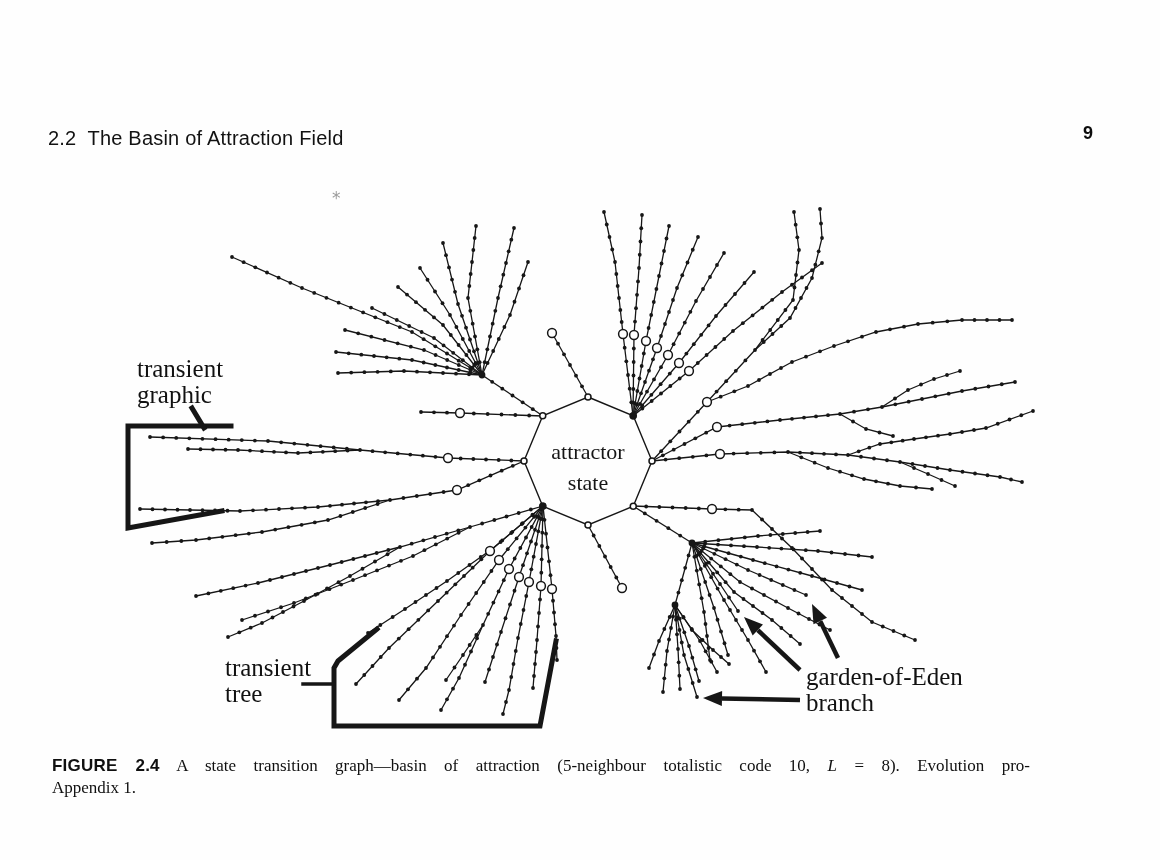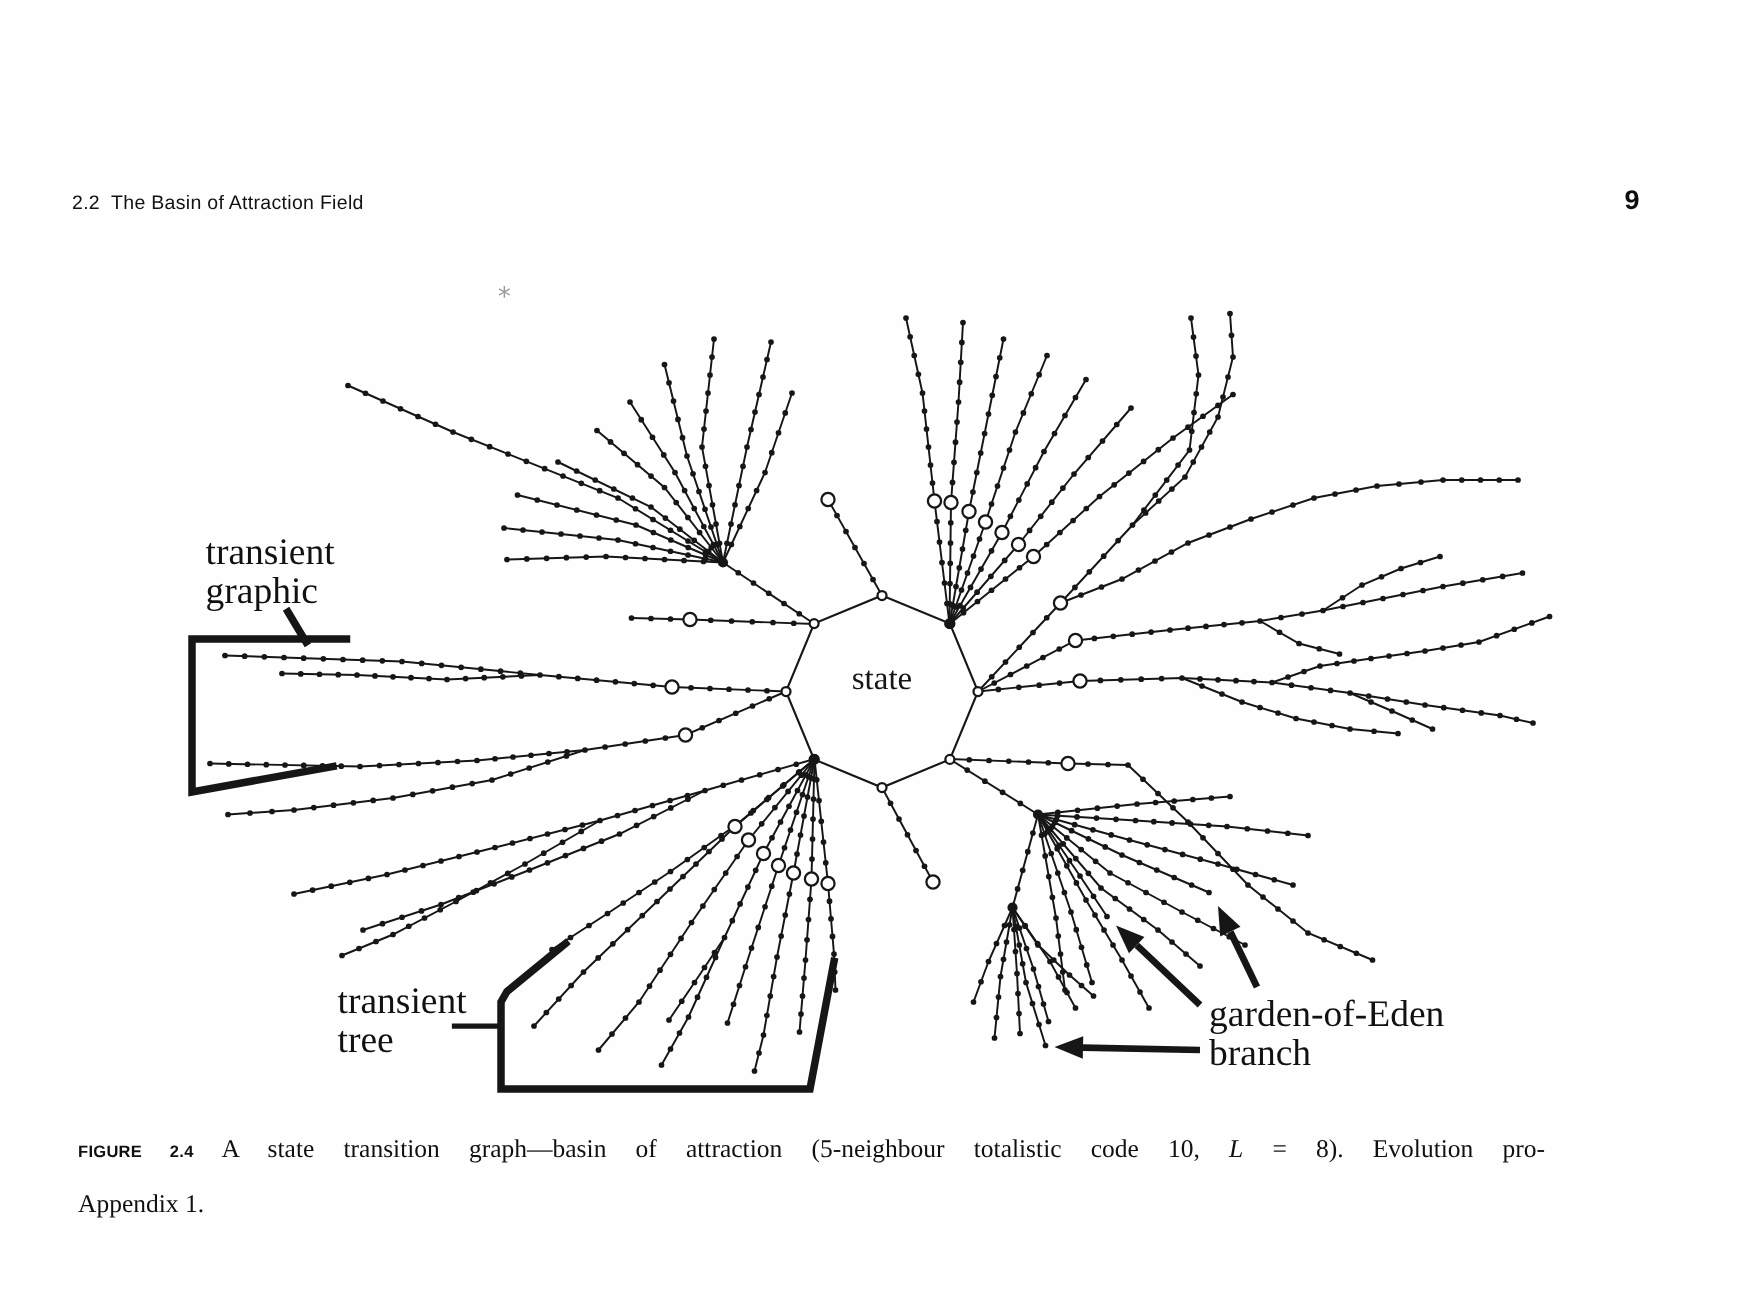--- a/index.html
+++ b/index.html
@@ -6,21 +6,21 @@
   body{
     width:1160px;height:860px;position:relative;overflow:hidden;
     background:#fefefe;color:#161616;
     font-family:"Liberation Serif", serif;
   }
   .abs{position:absolute;}
   
   #section-header{
     left:48px;top:127px;
     font-family:"Liberation Sans", sans-serif;
-    font-size:13px;font-weight:500;letter-spacing:0.2px;
+    font-size:20px;font-weight:500;letter-spacing:0.2px;
     white-space:pre;color:#121212;
   }
   #page-number{
     left:1083px;top:123px;
     font-family:"Liberation Sans", sans-serif;
     font-size:18px;font-weight:bold;color:#0d0d0d;
   }
   
   #figure-wrap{left:0;top:0;width:1160px;height:860px;}
   #graph-svg{position:absolute;left:0;top:0;}
@@ -38,24 +38,24 @@
     font-size:22px;line-height:31px;color:#161616;
   }
   #artifact-mark{left:332px;top:188px;font-size:17px;color:#9a9a9a;
     font-family:"DejaVu Sans", sans-serif;}
   
   #caption{
     left:52px;top:755px;width:978px;
     font-size:17px;line-height:21.5px;color:#101010;
   }
   .cap-line{text-align:justify;text-align-last:justify;}
-  .cap-line.last{text-align:left;text-align-last:left;margin-top:12px;}
+  .cap-line.last{text-align:left;text-align-last:left;}
   .cap-figlabel{
     font-family:"Liberation Sans", sans-serif;
-    font-weight:bold;font-size:11px;letter-spacing:0.2px;
+    font-weight:bold;font-size:17px;letter-spacing:0.2px;
   }
   .cap-var{font-style:italic;}
 </style>
 </head>
 <body>
 
 <div class="abs" id="section-header">2.2  The Basin of Attraction Field</div>
 
 <div class="abs" id="page-number">9</div>
 
@@ -1087,20 +1087,21 @@
     <div>transient</div>
     <div>tree</div>
   </div>
 
   <div class="abs fig-label" id="label-garden">
     <div>garden-of-Eden</div>
     <div>branch</div>
   </div>
 
   <div class="abs" id="label-attractor">
+    <div>attractor</div>
     <div>state</div>
   </div>
 </div>
 
 <div class="abs" id="caption">
   <div class="cap-line">
     <span class="cap-figlabel">FIGURE 2.4</span><span> A state transition graph—basin of attraction (5-neighbour totalistic code 10, </span><span class="cap-var">L</span><span> = 8). Evolution pro-</span>
   </div>
   <div class="cap-line last">Appendix 1.</div>
 </div>

